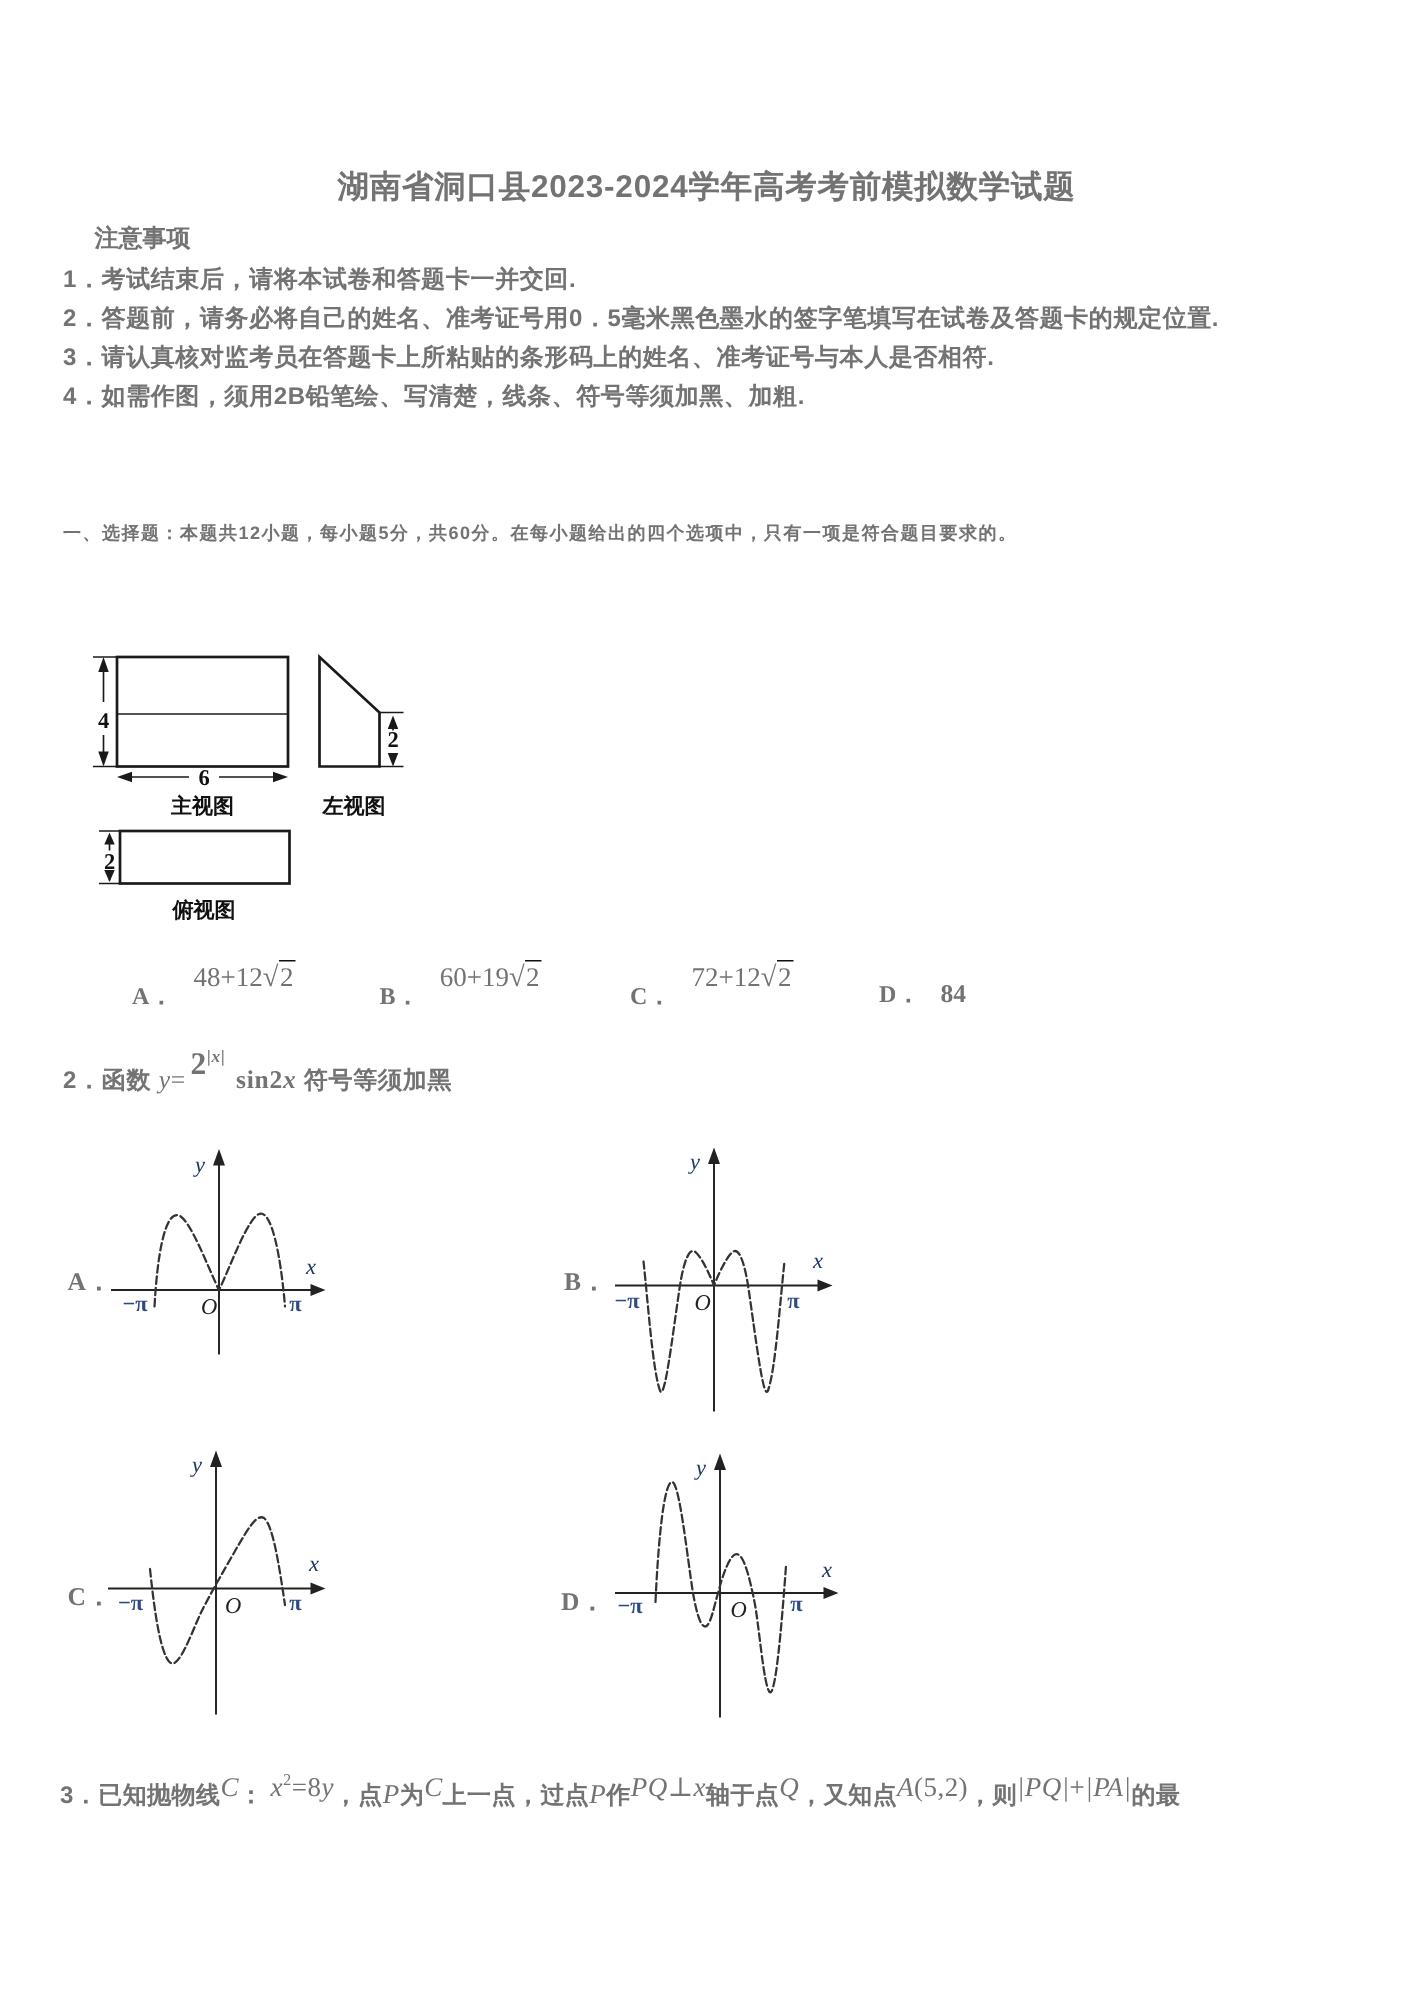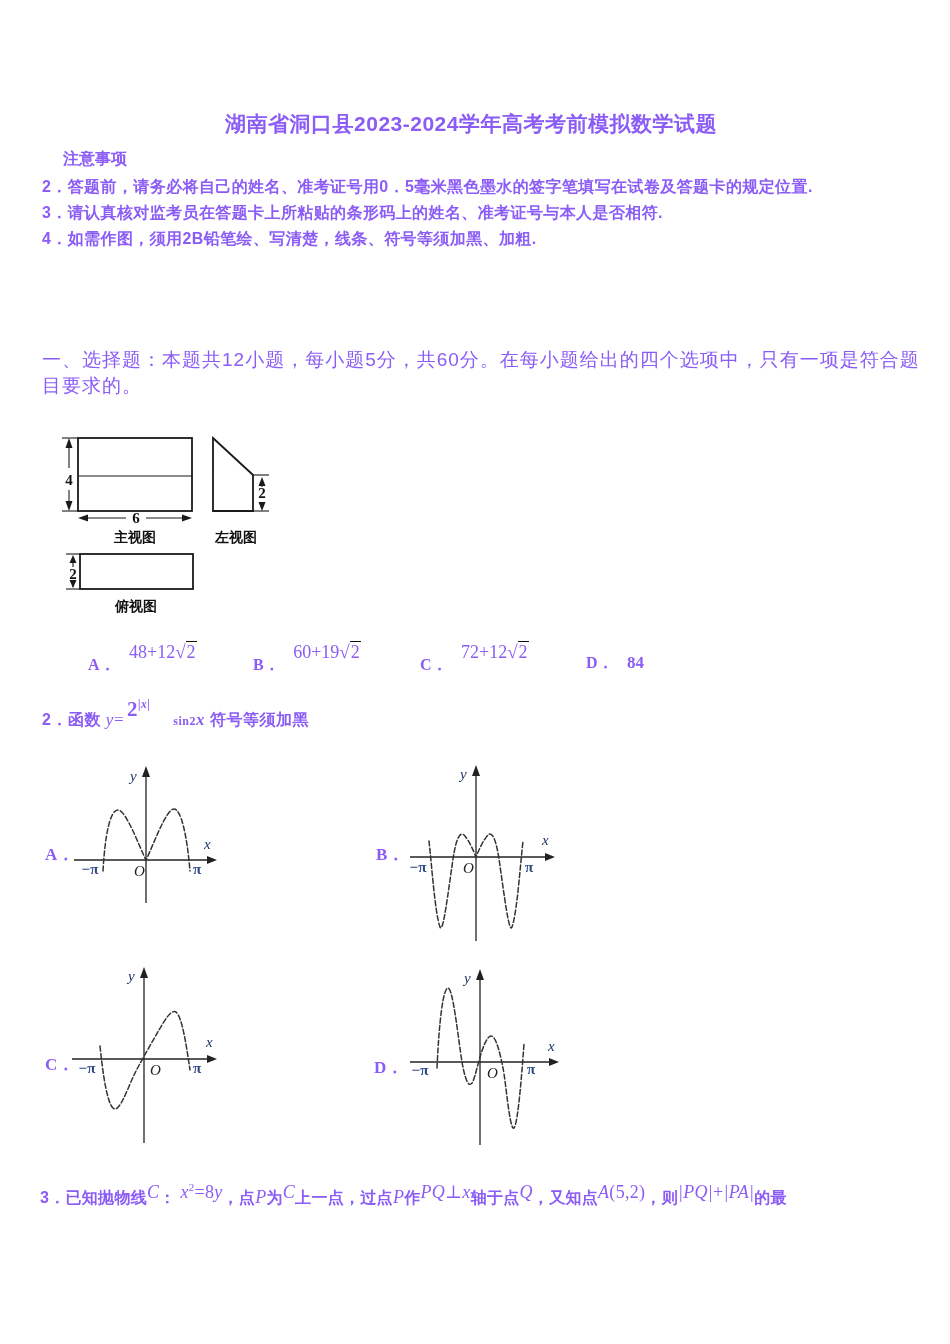--- a/index.html
+++ b/index.html
@@ -1,26 +1,26 @@
 <!DOCTYPE html>
 <html><head>
 <meta charset="utf-8">
 <style>
   html,body{margin:0;padding:0;background:#fff;}
   .page{position:relative;width:942px;height:1344px;background:#ffffff;overflow:hidden;
-        font-family:"Liberation Sans","DejaVu Sans",sans-serif;color:#8b5cf6;}
+        font-family:"Liberation Sans","DejaVu Sans",sans-serif;color:#737373;}
 
   .title{position:absolute;top:110px;left:0;width:100%;text-align:center;
          font-size:21px;font-weight:700;letter-spacing:0.5px;}
 
   .notice-head{position:absolute;top:149px;left:42px;font-size:16px;font-weight:700;margin-left:21px;}
   .notice{position:absolute;top:174px;left:42px;width:876px;font-size:16px;font-weight:600;
           line-height:26px;letter-spacing:0.4px;}
 
-  .sec-head{position:absolute;top:347px;left:42px;width:884px;font-size:19px;font-weight:400;letter-spacing:1px;}
+  .sec-head{position:absolute;top:347px;left:42px;width:884px;font-size:12px;font-weight:700;letter-spacing:1px;}
   .q1-text{position:absolute;top:380px;left:42px;font-size:16px;font-weight:600;letter-spacing:0.5px;}
 
   svg.tv{position:absolute;left:40px;top:428px;}
   .shape{fill:none;stroke:#1a1a1a;stroke-width:1.8;}
   .thin{stroke:#1a1a1a;stroke-width:1;}
   .dim{stroke:#1a1a1a;stroke-width:1.1;}
   .arr{fill:#1a1a1a;}
   .dimnum{font-family:"Liberation Serif","DejaVu Serif",serif;font-size:15px;font-weight:700;fill:#111;}
   .viewlab{font-size:14px;font-weight:700;fill:#111;font-family:"Liberation Sans","DejaVu Sans",sans-serif;}
 
@@ -36,21 +36,21 @@
   .opt-d-val{font-family:"Liberation Serif","DejaVu Serif",serif;font-weight:700;font-size:17px;
              position:relative;top:12px;margin-left:9px;}
 
   .q2{position:absolute;top:706px;left:42px;font-size:16px;font-weight:600;letter-spacing:0.5px;white-space:nowrap;}
   .mi{font-family:"Liberation Serif","DejaVu Serif",serif;font-style:italic;font-weight:500;font-size:17px;}
   .mn{font-family:"Liberation Serif","DejaVu Serif",serif;font-weight:500;font-size:17px;}
   .pow{display:inline-block;position:relative;top:-9px;margin:0 3px;font-weight:700;}
   .pow-base{font-family:"Liberation Serif","DejaVu Serif",serif;font-size:21px;}
   .pow-exp{font-family:"Liberation Serif","DejaVu Serif",serif;font-style:italic;font-size:11.5px;
            position:relative;top:-8px;}
-  .sinb{font-family:"Liberation Serif","DejaVu Serif",serif;font-weight:700;font-size:12px;margin-left:20px;}
+  .sinb{font-family:"Liberation Serif","DejaVu Serif",serif;font-weight:700;font-size:17px;margin-left:4px;}
   .sxb{font-family:"Liberation Serif","DejaVu Serif",serif;font-weight:700;font-style:italic;font-size:17px;}
 
   .glabel{position:absolute;font-family:"Liberation Serif","DejaVu Serif",serif;font-weight:700;font-size:17px;}
   .gl-a{left:45px;top:843px}.gl-b{left:376px;top:843px}.gl-c{left:45px;top:1053px}.gl-d{left:374px;top:1056px}
 
   .graph{position:absolute;}
   #ga{left:60px;top:763px}#gb{left:400px;top:763px}#gc{left:60px;top:963px}#gd{left:400px;top:965px}
   .ax{stroke:#222;stroke-width:1.3;}
   .axarr{fill:#222;}
   .curve{stroke:#333;stroke-width:1.5;fill:none;stroke-dasharray:5 2.5;stroke-linecap:round;}
@@ -67,20 +67,21 @@
 </style>
 </head>
 <body>
 
 <div class="page">
 
   <div class="title">湖南省洞口县2023-2024学年高考考前模拟数学试题</div>
 
   <div class="notice-head">注意事项</div>
   <div class="notice">
+    <div class="notice-item">1．考试结束后，请将本试卷和答题卡一并交回.</div>
     <div class="notice-item">2．答题前，请务必将自己的姓名、准考证号用0．5毫米黑色墨水的签字笔填写在试卷及答题卡的规定位置.</div>
     <div class="notice-item">3．请认真核对监考员在答题卡上所粘贴的条形码上的姓名、准考证号与本人是否相符.</div>
     <div class="notice-item">4．如需作图，须用2B铅笔绘、写清楚，线条、符号等须加黑、加粗.</div>
   </div>
 
   <div class="sec-head">一、选择题：本题共12小题，每小题5分，共60分。在每小题给出的四个选项中，只有一项是符合题目要求的。</div>
 
 
   <svg class="tv" width="245" height="195">
 

